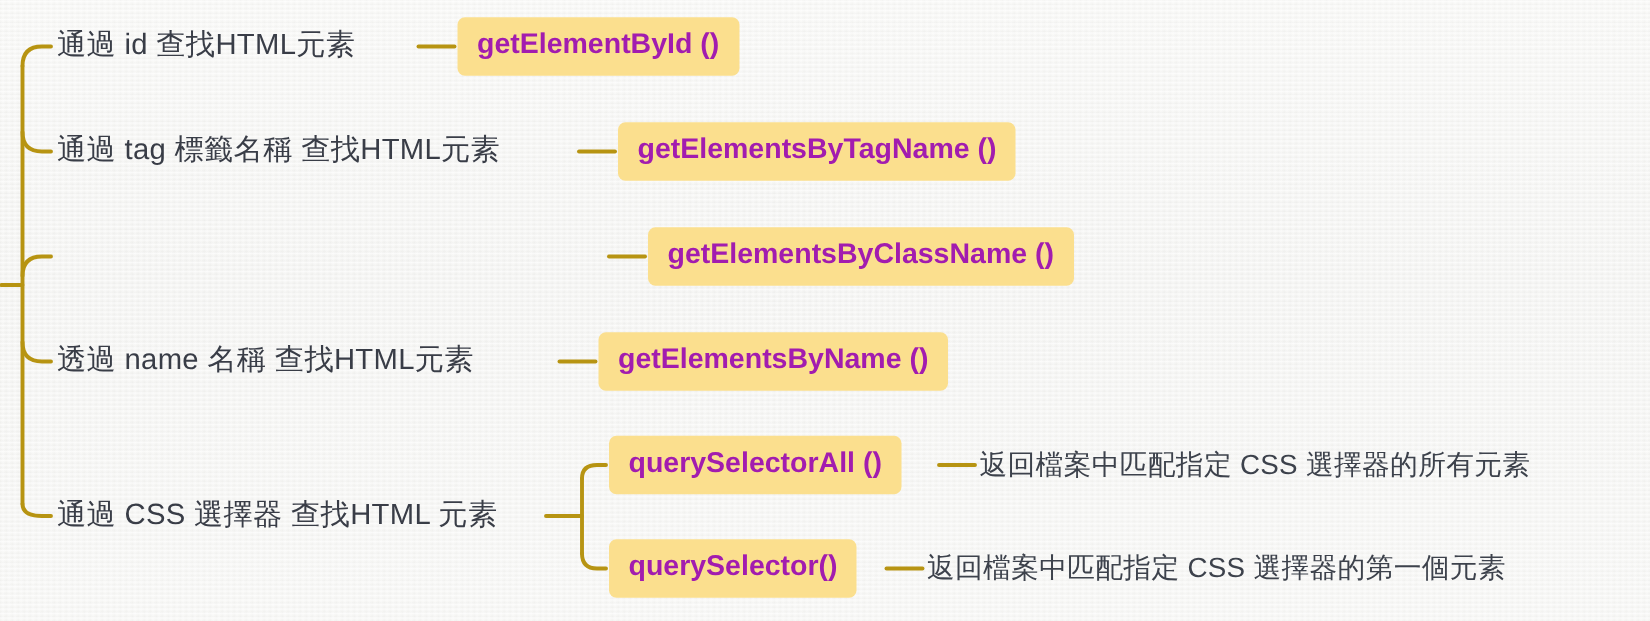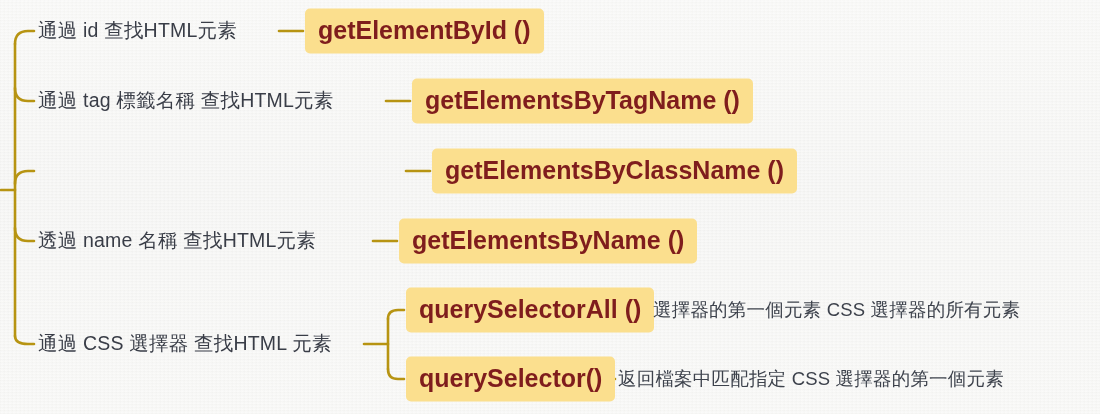--- a/index.html
+++ b/index.html
@@ -45,22 +45,22 @@
     line-height: 1;
     white-space: nowrap;
     letter-spacing: 0.2px;
     transform: translateY(-50%);
   }
 
   
   .badge {
     position: absolute;
     background-color: #fbdf8e;
-    color: #7f1d1d;
-    font-size: 25px;
+    color: #a21caf;
+    font-size: 19px;
     font-weight: bold;
     line-height: 1;
     white-space: nowrap;
     border-radius: 5px;
     padding: 9px 13px 11px 13px;
     transform: translateY(-50%);
     box-sizing: border-box;
   }
 
   
@@ -121,18 +121,18 @@
   <div class="badge" style="left:412px; top:101px;">getElementsByTagName ()</div>
 
   <div class="badge" style="left:432px; top:171px;text-align:right;">getElementsByClassName ()</div>
 
   <div class="node-label" style="left:38px; top:241px;">透過 name 名稱 查找HTML元素</div>
   <div class="badge" style="left:399px; top:241px;">getElementsByName ()</div>
 
   <div class="node-label" style="left:38px; top:344px;">通過 CSS 選擇器 查找HTML 元素</div>
 
   <div class="badge" style="left:406px; top:310px;">querySelectorAll ()</div>
-  <div class="desc" style="left:653px; top:310px;">選擇器的第一個元素 CSS 選擇器的所有元素</div>
+  <div class="desc" style="left:653px; top:310px;">返回檔案中匹配指定 CSS 選擇器的所有元素</div>
 
   <div class="badge" style="left:406px; top:379px;">querySelector()</div>
   <div class="desc" style="left:618px; top:379px;text-align:center;">返回檔案中匹配指定 CSS 選擇器的第一個元素</div>
 
 </div>
 
 </body></html>

